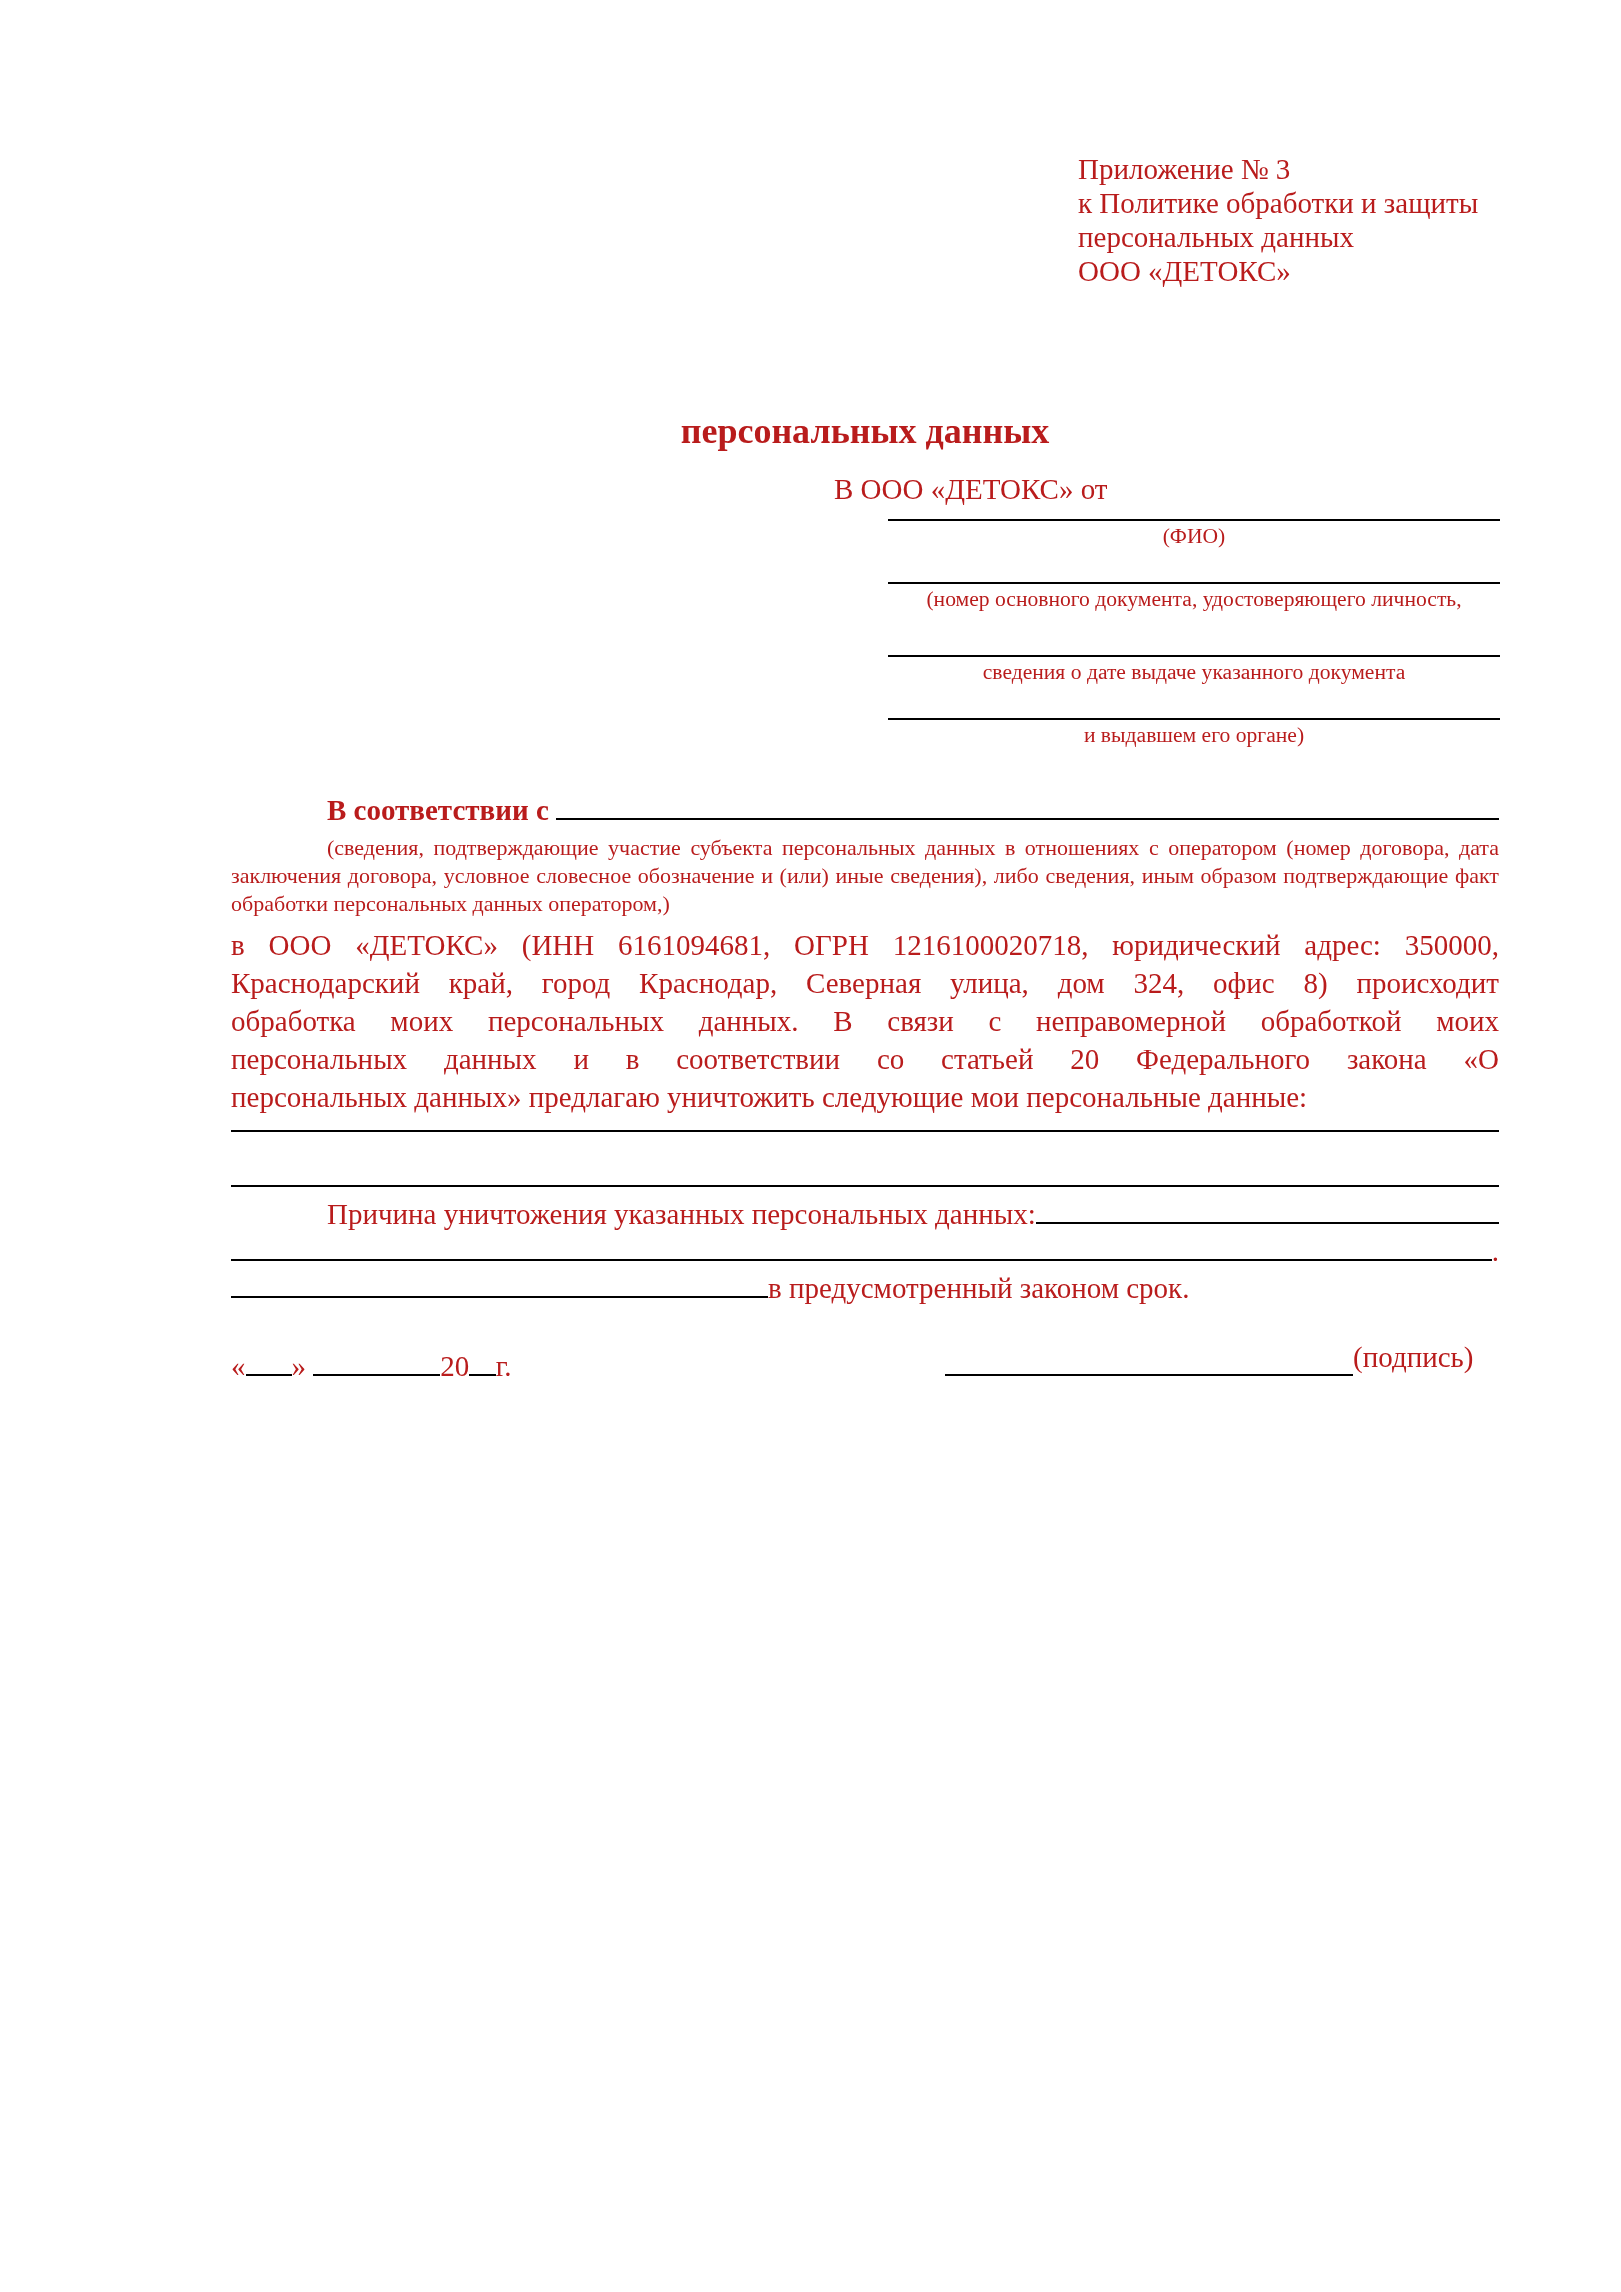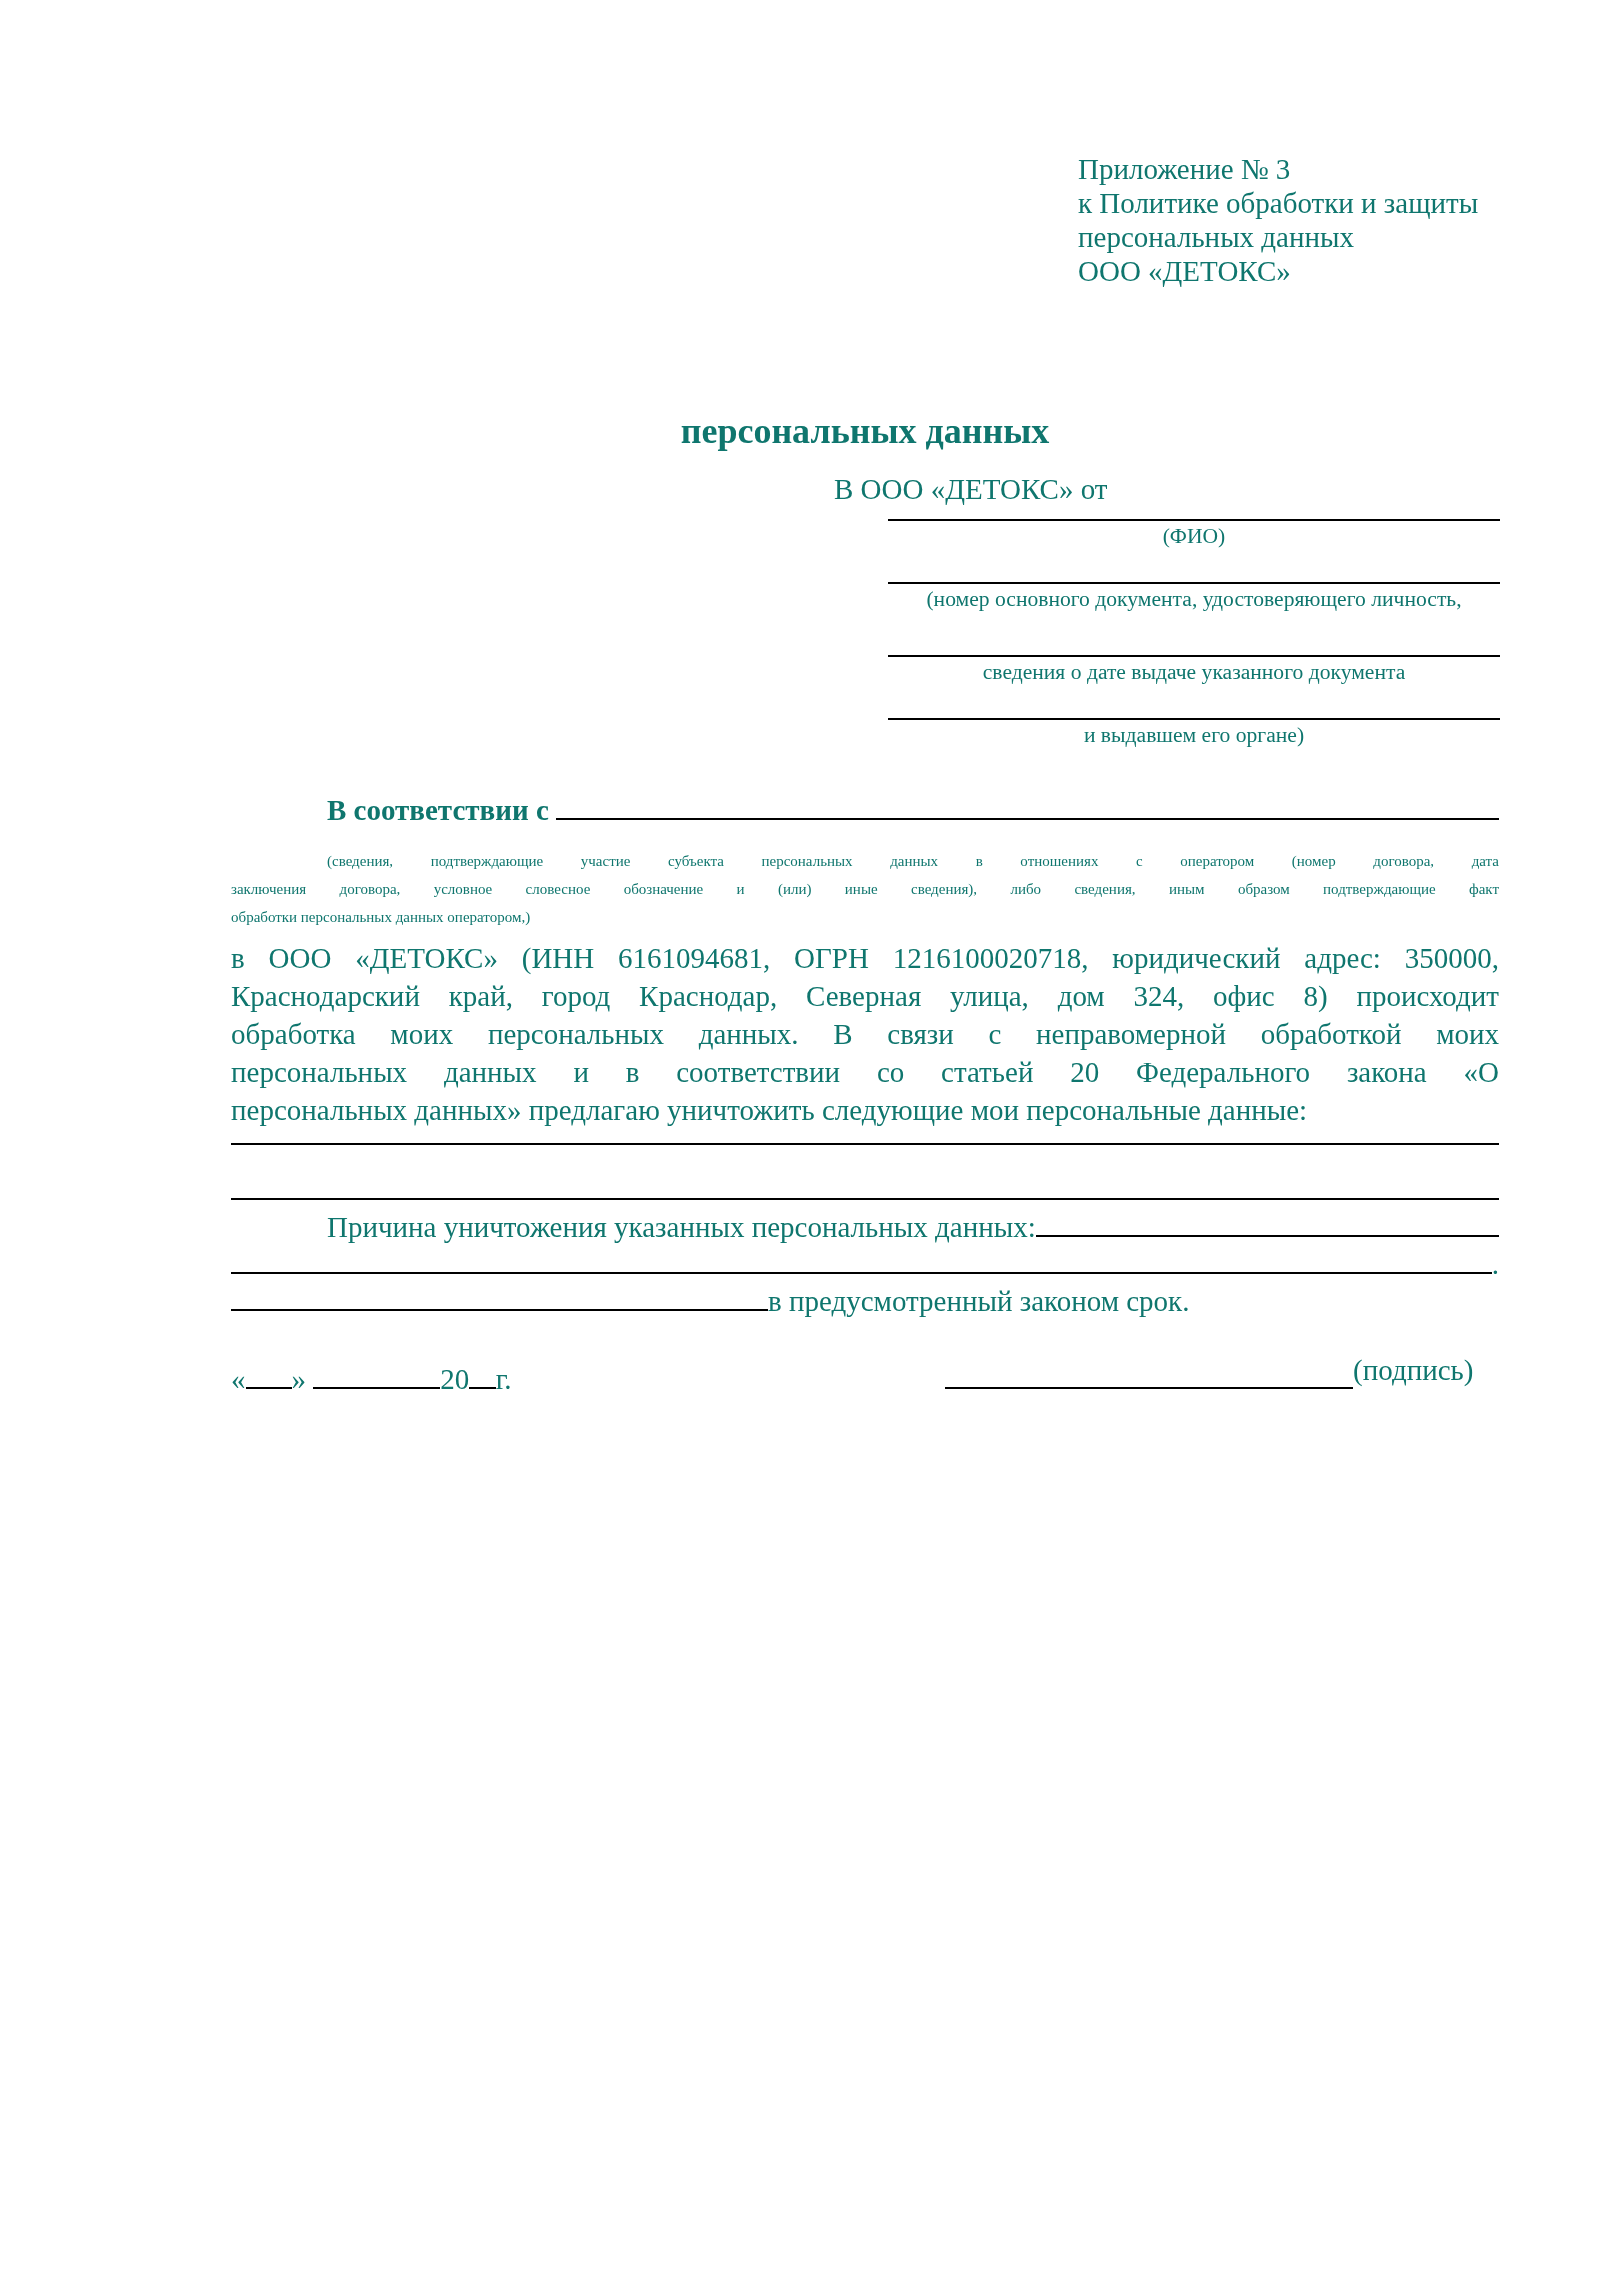--- a/index.html
+++ b/index.html
@@ -2,21 +2,21 @@
 <html><head>
 <meta charset="utf-8">
 <style>
   html, body { margin: 0; padding: 0; background: #888; }
   .page {
     position: relative;
     width: 1621px;
     height: 2293px;
     margin: 0 auto;
     background: #ffffff;
-    color: #0f766e;
+    color: #b91c1c;
     font-family: "Liberation Serif", "DejaVu Serif", serif;
     box-sizing: border-box;
     padding: 152px 122px 0 231px;
     overflow: hidden;
   }
 
   
   .appendix { margin-left: 847px; font-size: 29px; line-height: 34px; }
 
   
@@ -38,21 +38,21 @@
   .pb44 { padding-bottom: 43px; }
 
   
   .u-row { display: flex; align-items: baseline; font-size: 29px; line-height: 37px; }
   .fill { flex: 1 1 auto; border-bottom: 2.9px solid #000; height: 0; }
   .indent { padding-left: 96px; }
 
   .accordance-row { margin-top: 44px; }
   .accordance-row .label { flex: 0 0 auto; white-space: pre; font-weight: bold; }
 
-  .note { margin-top: 18px; font-size: 15px; line-height: 28px; }
+  .note { margin-top: 5px; font-size: 22px; line-height: 28px; }
   .jline { text-align: justify; text-align-last: justify; }
   .note .first { text-indent: 96px; }
 
   .bodytext { margin-top: 7.8px; font-size: 29px; line-height: 38px; }
 
   .blankline { border-bottom: 2.9px solid #000; }
   .blank-h1 { height: 13.7px; }
   .blank-h2 { height: 53px; }
 
   .reason-row { margin-top: 9.8px; }

